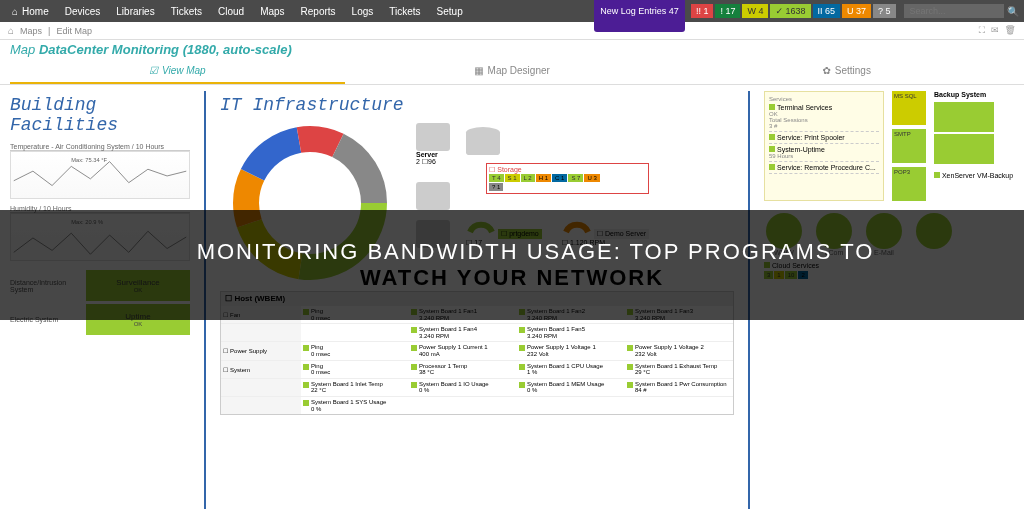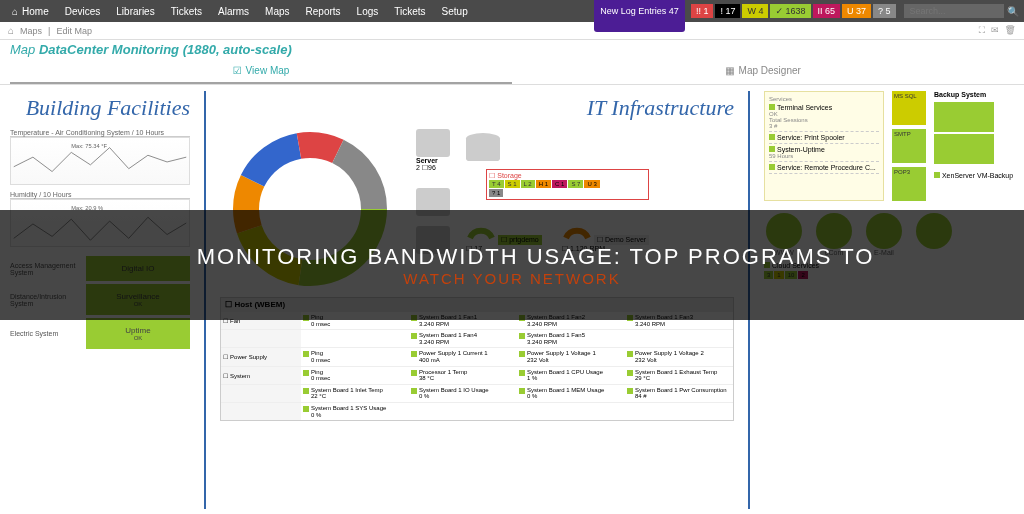--- a/index.html
+++ b/index.html
@@ -5,47 +5,47 @@
 * { margin:0; padding:0; box-sizing:border-box; font-family:Arial,Helvetica,sans-serif; }
 body { width:1024px; height:514px; background:#fff; overflow:hidden; font-size:10px; position:relative; }
 
 
 .topnav { height:22px; background:#4a4a4a; color:#fff; display:flex; align-items:center; padding:0 4px; font-size:10px; }
 .topnav .navitem { padding:0 8px; height:22px; display:flex; align-items:center; gap:4px; cursor:pointer; }
 .topnav .spacer { flex:1; }
 .topnav .logbtn { background:#4c1d95; padding:16px 6px; border-radius:3px; font-size:9px; }
 .topnav .status { display:flex; gap:2px; font-size:9px; }
 .topnav .status span { padding:2px 5px; color:#fff; }
-.s-red{background:#000000;} .s-r2{background:#d44;} .s-y{background:#cc0;color:#333!important;} .s-g{background:#9c3;color:#333!important;} .s-b{background:#be185d;} .s-o{background:#e80;} .s-gr{background:#888;}
+.s-red{background:#15803d;} .s-r2{background:#d44;} .s-y{background:#cc0;color:#333!important;} .s-g{background:#9c3;color:#333!important;} .s-b{background:#0369a1;} .s-o{background:#e80;} .s-gr{background:#888;}
 .topnav .search { margin-left:8px; background:#666; border:none; color:#fff; padding:2px 6px; width:100px; font-size:9px; }
 .topnav .searchicon { color:#ccc; margin-left:4px; }
 
 
 .bc { height:18px; display:flex; align-items:center; gap:6px; padding:0 8px; border-bottom:1px solid #ddd; color:#888; font-size:9px; }
 .bc .home-icon { font-size:10px; }
 .bc-right { margin-left:auto; display:flex; gap:6px; color:#999; }
 
 
 .title { padding:2px 10px; font-size:13px; font-style:italic; color:#3aa; }
 .title b { font-weight:bold; }
 
 
 .tabs { display:flex; border-bottom:1px solid #ddd; padding:0 10px; }
 .tabs .tab { flex:1; text-align:center; padding:6px 0; font-size:10px; color:#888; cursor:pointer; }
-.tabs .tab.active { color:#3aa; border-bottom:2px solid #a3a3a3; }
+.tabs .tab.active { color:#3aa; border-bottom:2px solid #eab308;font-style:italic; }
 .tabs .tab .ticon { margin-right:4px; }
 
 
 .main { display:flex; height:430px; padding:6px 10px; gap:10px; }
 .col { display:flex; flex-direction:column; }
 .col1 { width:180px; }
 .col2 { flex:1; }
 .col3 { width:250px; }
 .sep { width:2px; background:#36a; margin:0 4px; }
-.secTitle { font-family:Liberation Serif, serif; font-style:italic; color:#36a; font-size:22px; text-align:right; margin:4px 0 8px; }
+.secTitle { font-family:Liberation Mono, monospace; font-style:italic; color:#36a; font-size:18px; text-align:left; margin:4px 0 8px; }
 
 
 .chartbox { margin-bottom:6px; }
 .chartbox .lbl { font-size:7px; color:#666; border-bottom:1px solid #ccc; }
 .fakechart { height:48px; background:linear-gradient(#fff,#f9f9f9); border:1px solid #ddd; position:relative; overflow:hidden; }
 .fakechart svg { width:100%; height:100%; }
 .sensorrow { display:flex; align-items:center; gap:6px; margin:3px 0; font-size:7px; }
 .sensorrow .slabel { width:70px; color:#555; }
 .sensorbtn { flex:1; padding:8px 4px; background:#9c3; color:#444; text-align:center; font-size:8px; }
 
@@ -80,42 +80,42 @@
 .backup .bh { font-weight:bold; margin-bottom:4px; }
 .backup .bbar { width:60px; height:30px; background:#9c3; margin:2px 0; }
 .cloudgrid { display:grid; grid-template-columns:repeat(4,40px); gap:10px; margin-top:12px; font-size:7px; text-align:center; }
 .cloudgrid .circ { width:36px; height:36px; border-radius:50%; background:#9c3; margin:0 auto; }
 .cloudgrid .cl { color:#666; }
 .cloudbadges { margin-top:6px; }
 
 
 .overlay { position:absolute; top:210px; left:0; right:0; height:110px; background:rgba(0,0,0,0.72); display:flex; flex-direction:column; align-items:center; justify-content:center; color:#fff; font-family:Arial; }
 .overlay .l1 { font-size:22px; letter-spacing:2px; font-weight:400;margin-left:47px; }
-.overlay .l2 { font-size:15px; letter-spacing:2px; font-weight:400; color:#c2410c; }
+.overlay .l2 { font-size:22px; letter-spacing:2px; font-weight:700; color:#000000; }
 </style>
 </head>
 <body>
 
 <div class="topnav">
   <div id="navitems" style="display:flex">
       <div class="navitem">
         <span>⌂</span>
         <span>Home</span>
       </div>
       <div class="navitem">
         <span>Devices</span>
       </div>
       <div class="navitem">
         <span>Libraries</span>
       </div>
       <div class="navitem">
         <span>Tickets</span>
       </div>
       <div class="navitem">
-        <span>Alarms</span>
+        <span>Cloud</span>
       </div>
       <div class="navitem">
         <span>Maps</span>
       </div>
       <div class="navitem">
         <span>Reports</span>
       </div>
       <div class="navitem">
         <span>Logs</span>
       </div>
@@ -153,20 +153,21 @@
   </div>
 </div>
 
 <div class="title">
   <span>Map </span><b>DataCenter Monitoring (1880, auto-scale)</b>
 </div>
 
 <div class="tabs" id="tabs">
     <div class="tab active"><span class="ticon">☑</span>View Map</div>
     <div class="tab"><span class="ticon">▦</span>Map Designer</div>
+    <div class="tab"><span class="ticon">✿</span>Settings</div>
   </div>
 
 <div class="main">
 
   <div class="col col1">
     <div class="secTitle">Building Facilities</div>
     <div class="chartbox">
       <div class="lbl">Temperature - Air Conditioning System / 10 Hours</div>
       <div class="fakechart">
         <svg viewBox="0 0 180 48">
@@ -178,24 +179,20 @@
     <div class="chartbox">
       <div class="lbl">Humidity / 10 Hours</div>
       <div class="fakechart">
         <svg viewBox="0 0 180 48">
             <polyline fill="none" stroke="#888" stroke-width="1" points="0,40 20,25 40,38 60,20 80,42 100,22 120,40 140,18 160,36 180,24"></polyline>
             <text x="60" y="10" font-size="6" fill="#666">Max: 20.9 %</text>
           </svg>
       </div>
     </div>
     <div id="sensorrows">
-        <div class="sensorrow">
-          <div class="slabel">Access Management System</div>
-          <div class="sensorbtn">Digital IO</div>
-        </div>
         <div class="sensorrow">
           <div class="slabel">Distance/Intrusion System</div>
           <div class="sensorbtn">Surveillance<div style="font-size:6px">OK</div></div>
         </div>
         <div class="sensorrow">
           <div class="slabel">Electric System</div>
           <div class="sensorbtn">Uptime<div style="font-size:6px">OK</div></div>
         </div>
       </div>
   </div>

